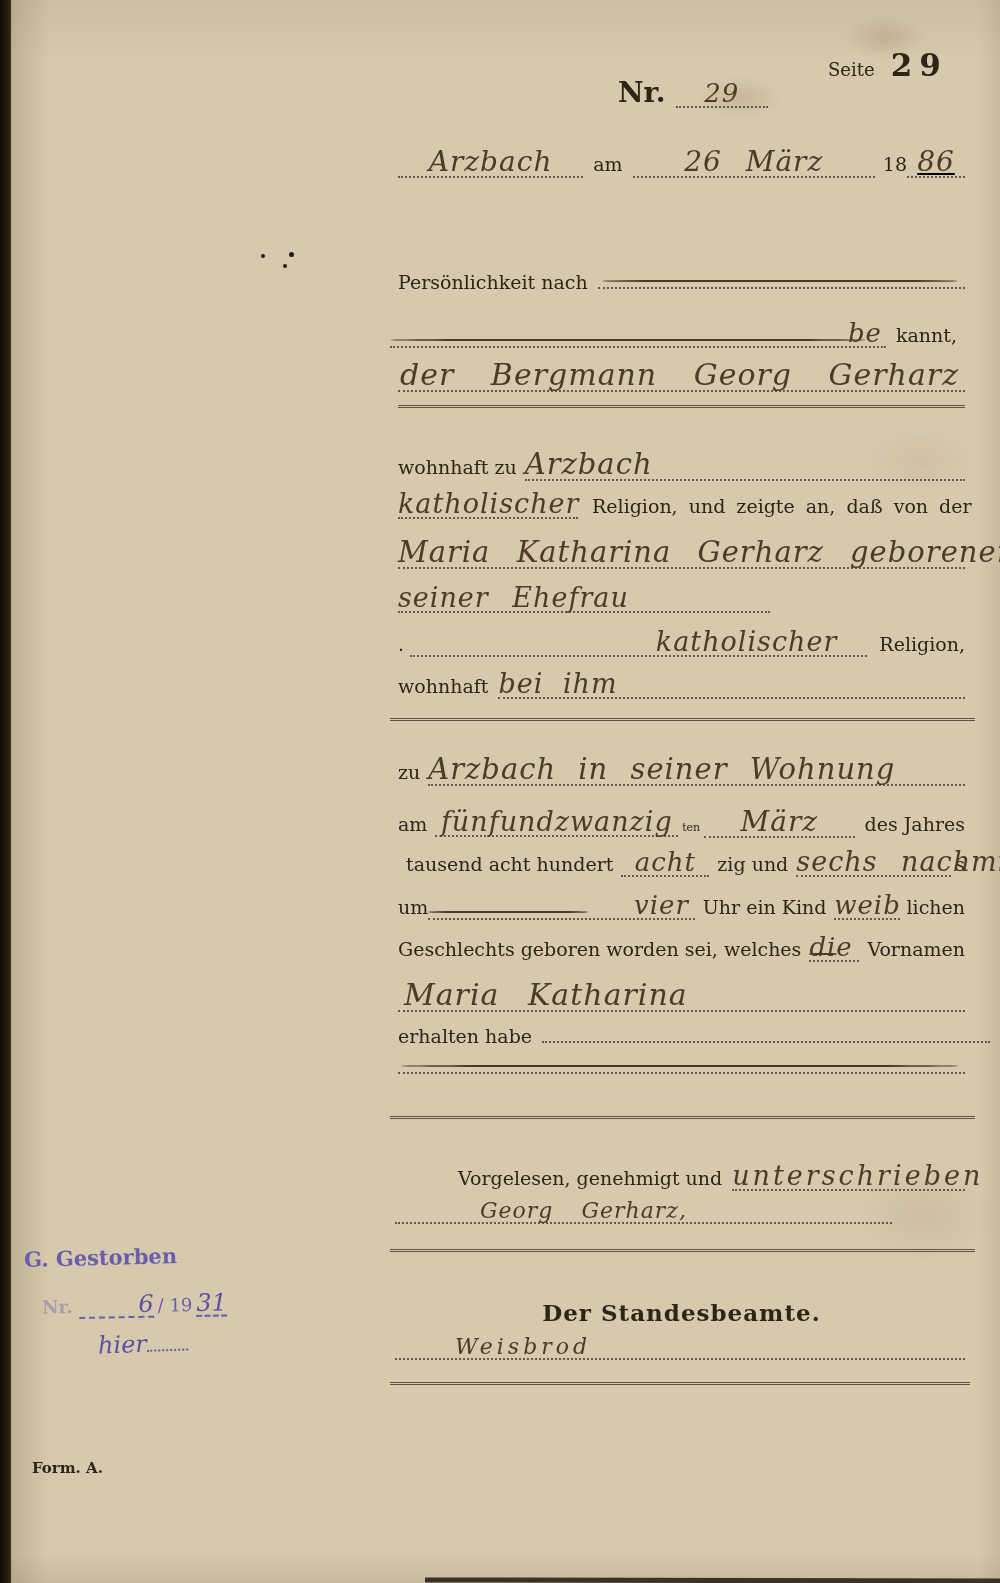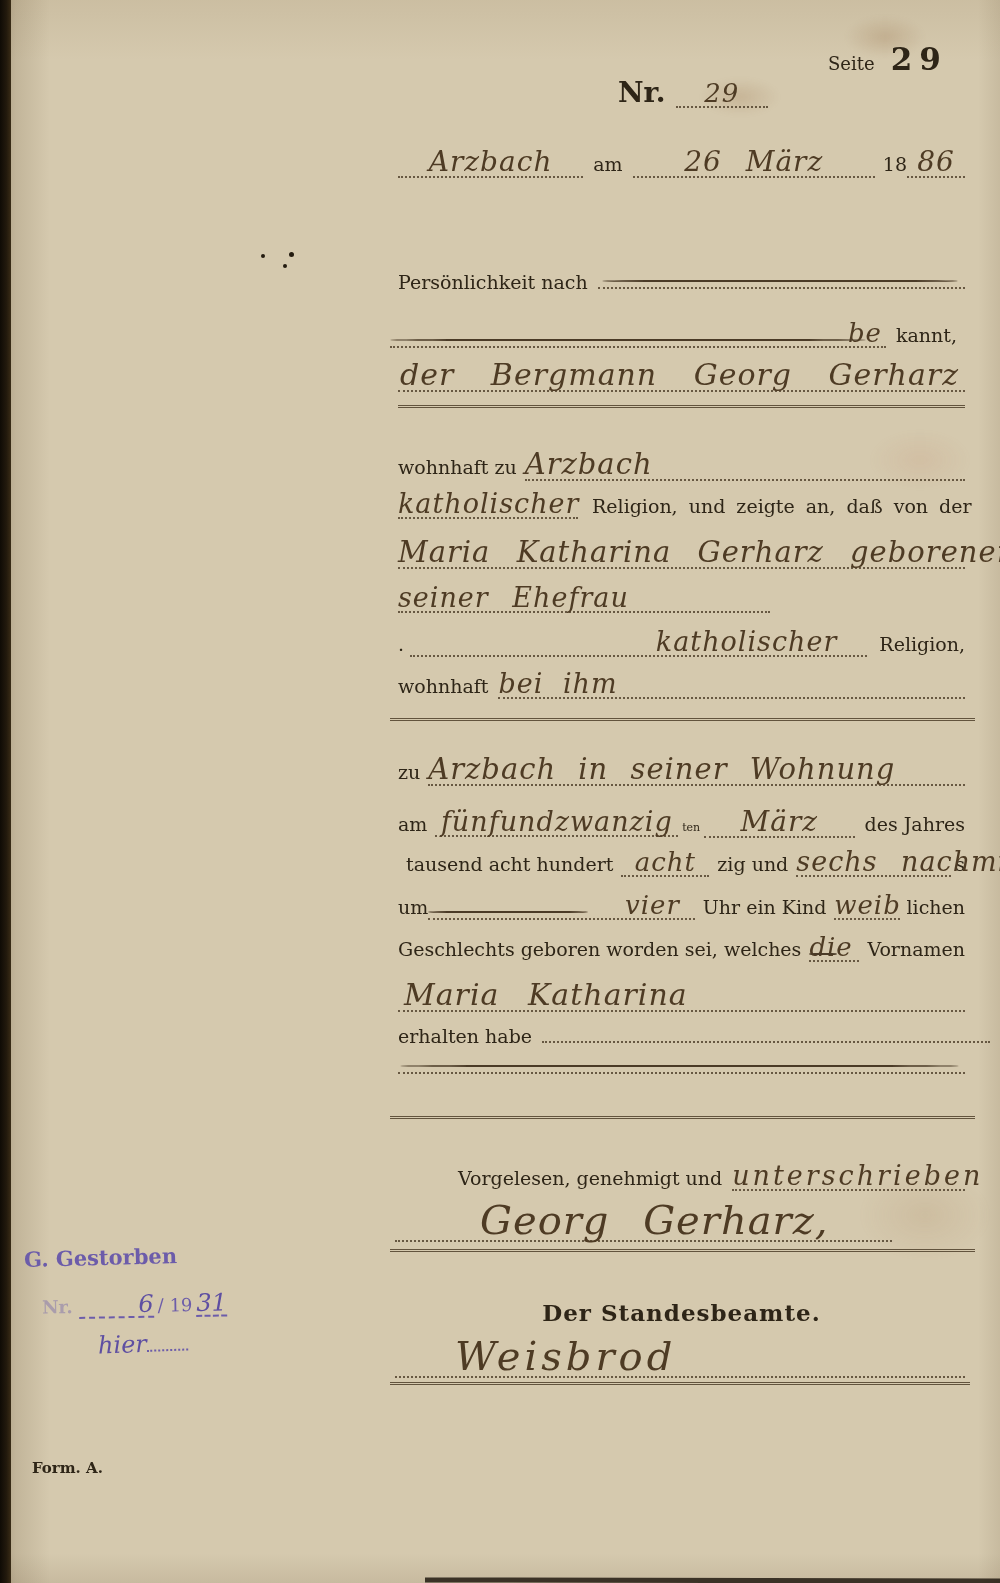--- a/index.html
+++ b/index.html
@@ -18,21 +18,21 @@
   #bottom-edge{position:absolute;left:425px;right:0;bottom:0;height:5px;
     background:#221a10;opacity:.85;transform:rotate(.12deg);}
   .stain{position:absolute;border-radius:50%;pointer-events:none;filter:blur(2px);}
   .dot{position:absolute;background:#231b0f;border-radius:50%;}
   
   .print{color:#2e2517;font-size:19px;line-height:1.1;white-space:nowrap;}
   .sup{font-size:11px;vertical-align:super;}
   
   .hand{font-style:italic;color:#4e3b24;font-size:26px;line-height:1;
         white-space:nowrap;letter-spacing:1px;}
-  .sig{font-size:40px;}
+  .sig{font-size:22px;}
   
   .row{position:absolute;display:flex;align-items:baseline;}
   .fill{flex:1;position:relative;line-height:1;display:flex;align-items:baseline;
         border-bottom:2px dotted rgba(72,57,36,.78);min-width:8px;}
   .fill.dbl{border-bottom:3px double rgba(72,57,36,.82);}
   .fill.center{justify-content:center;}
   .stroke{position:absolute;bottom:5px;height:2px;background:#4a3a26;border-radius:40%/100%;}
   
   .stamp{color:#6c5caa;font-weight:bold;}
   .vhand{font-style:italic;color:#5e4fa2;font-size:24px;line-height:1;white-space:nowrap;}
@@ -46,42 +46,42 @@
   <div id="bottom-edge"></div>
 
   <div class="stain" style="left:845px;top:16px;width:80px;height:42px;background:radial-gradient(closest-side,rgba(150,110,70,.25),rgba(150,110,70,0));"></div>
   <div class="stain" style="left:700px;top:78px;width:80px;height:38px;background:radial-gradient(closest-side,rgba(150,110,70,.22),rgba(150,110,70,0));"></div>
   <div class="stain" style="left:870px;top:430px;width:100px;height:60px;background:radial-gradient(closest-side,rgba(190,120,90,.12),rgba(190,120,90,0));"></div>
   <div class="stain" style="left:860px;top:1170px;width:130px;height:90px;background:radial-gradient(closest-side,rgba(160,120,80,.14),rgba(160,120,80,0));"></div>
   <div class="dot" style="left:261px;top:254px;width:4px;height:4px;"></div>
   <div class="dot" style="left:289px;top:252px;width:5px;height:5px;"></div>
   <div class="dot" style="left:283px;top:264px;width:4px;height:4px;"></div>
 
-  <div class="row" style="left:828px;top:42px;gap:16px;">
+  <div class="row" style="left:828px;top:48px;gap:16px;">
     <span class="print" style="font-size:18px;">Seite</span>
     <span class="print" style="font-size:31px;font-weight:bold;letter-spacing:7px;">29</span>
   </div>
 
   <div class="row" style="left:618px;top:78px;width:150px;">
     <span class="print" style="font-size:28px;font-weight:bold;margin-right:10px;">Nr.</span>
     <span class="fill center">
         <span class="hand">29</span>
       </span>
   </div>
 
   <div class="row" style="left:398px;top:148px;width:567px;">
     <span class="fill center" style="flex:1.3;">
         <span class="hand" style="font-size:28px;">Arzbach</span>
       </span>
     <span class="print" style="margin:0 10px;">am</span>
     <span class="fill center" style="flex:1.7;">
         <span class="hand" style="font-size:28px;word-spacing:14px;">26 März</span>
       </span>
     <span class="print" style="margin-left:8px;">18</span>
-    <span class="fill center" style="flex:0 0 58px;">
+    <span class="fill center" style="flex:0 0 58px;text-decoration:underline;">
         <span class="hand" style="font-size:28px;">86</span>
       </span>
   </div>
 
 
   <div class="row" style="left:398px;top:272px;width:567px;">
     <span class="print" style="margin-right:10px;">Persönlichkeit nach</span>
     <span class="fill">
         <span class="stroke" style="left:4px;right:2%;"></span>
       </span>
@@ -178,21 +178,21 @@
     <span class="fill">
         <span class="hand" style="font-size:27px;word-spacing:14px;">sechs nachmittag</span>
       </span>
     <span class="print" style="margin-left:4px;">s</span>
   </div>
 
   <div class="row" style="left:398px;top:892px;width:567px;">
     <span class="print" style="">um</span>
     <span class="fill">
         <span class="stroke" style="left:0;right:40%;"></span>
-        <span class="hand" style="margin-left:auto;margin-right:15px;">vier</span>
+        <span class="hand" style="margin-left:auto;margin-right:6px;">vier</span>
       </span>
     <span class="print" style="margin:0 8px;">Uhr ein Kind</span>
     <span class="fill center" style="flex:0 0 66px;">
         <span class="hand">weib</span>
       </span>
     <span class="print" style="margin-left:6px;">lichen</span>
   </div>
 
   <div class="row" style="left:398px;top:980px;width:567px;">
     <span class="fill">

